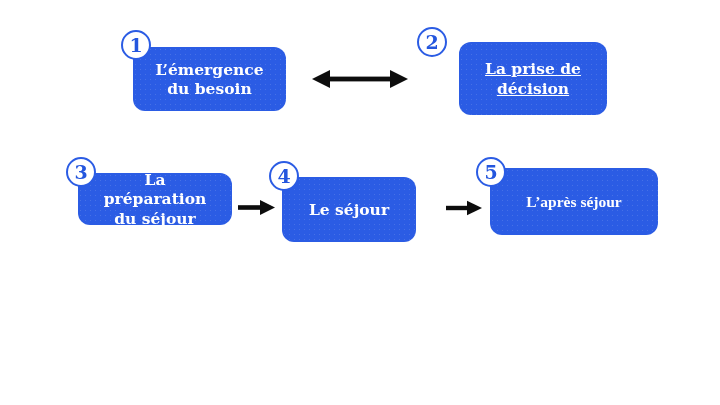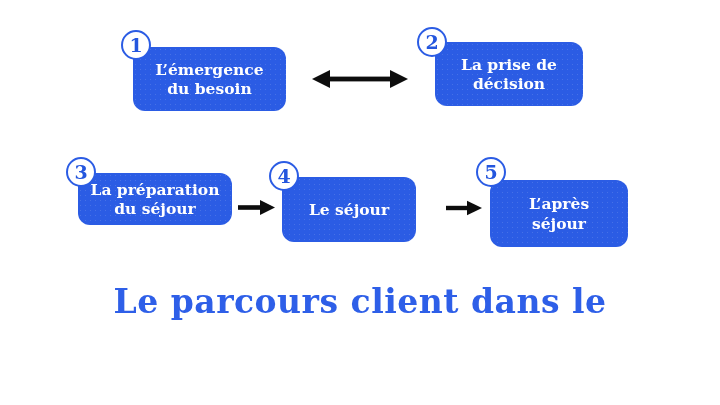--- a/index.html
+++ b/index.html
@@ -24,21 +24,21 @@
     background-size:5px 5px;
     border-radius:12px;
     color:var(--block-text);
     font-weight:bold;
     font-size:15.5px;
     line-height:1.25;
     display:flex;
     align-items:center;
     justify-content:center;
     text-align:center;
-    padding:8px 10px;
+    padding:8px 20px;
   }
 
   .step-badge{
     position:absolute;
     width:30px;height:30px;
     border-radius:50%;
     background:var(--badge-fill);
     border:2px solid var(--badge-border);
     color:var(--badge-text);
     font-weight:bold;
@@ -60,30 +60,30 @@
     font-size:33px;
     line-height:32px;
     letter-spacing:0.5px;
   }
 
   
   #badge-1{left:121px;top:30px;}
   #block-1{left:133px;top:47px;width:153px;height:64px;}
   #arrow-1-2{left:312px;top:68px;width:96px;height:22px;}
   #badge-2{left:417px;top:27px;}
-  #block-2{left:435px;top:42px;width:148px;height:64px;}
+  #block-2{left:459px;top:42px;width:148px;height:73px;text-decoration:underline;}
 
   #badge-3{left:66px;top:157px;}
   #block-3{left:78px;top:173px;width:154px;height:52px;}
   #arrow-3-4{left:238px;top:199px;width:37px;height:17px;}
   #badge-4{left:269px;top:161px;}
   #block-4{left:282px;top:177px;width:134px;height:65px;}
   #arrow-4-5{left:446px;top:200px;width:36px;height:16px;}
   #badge-5{left:476px;top:157px;}
-  #block-5{left:490px;top:180px;width:138px;height:67px;}
+  #block-5{left:490px;top:168px;width:168px;height:67px;font-family:Liberation Serif, serif;}
 </style>
 </head>
 <body>
 
 <div class="canvas">
 
   <div class="step-badge" id="badge-1">1</div>
   <div class="step-block" id="block-1">L’émergence du besoin</div>
 
   <div class="arrow" id="arrow-1-2">
@@ -114,16 +114,15 @@
     <svg viewBox="0 0 36 16" preserveAspectRatio="none" fill="currentColor">
       <rect x="0" y="5.8" width="23" height="4.4"></rect>
       <polygon points="36,8 21,0.8 21,15.2"></polygon>
     </svg>
   </div>
 
   <div class="step-badge" id="badge-5">5</div>
   <div class="step-block" id="block-5">L’après séjour</div>
 
   <div class="diagram-title">
-    <div>Le parcours client dans le</div>
   </div>
 
 </div>
 
 </body></html>

